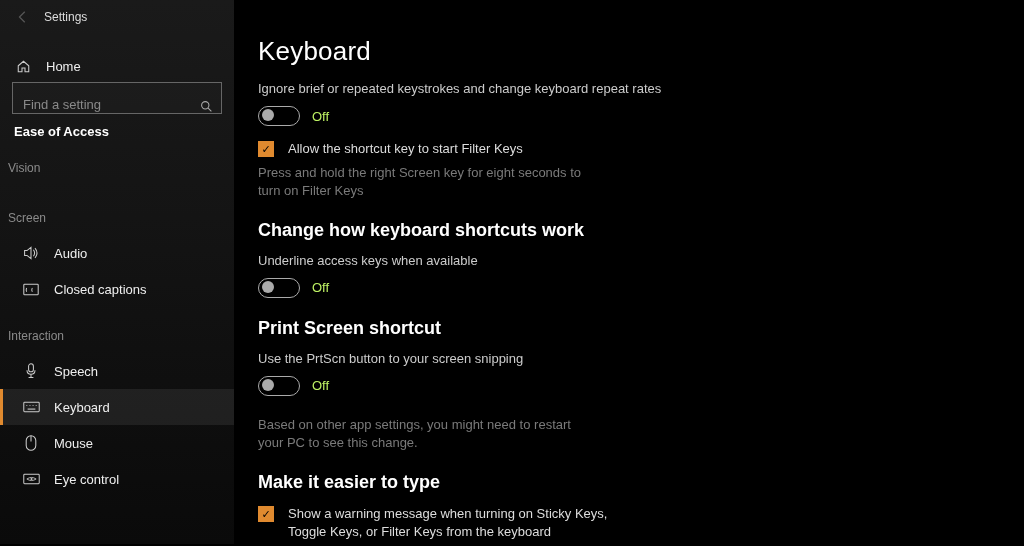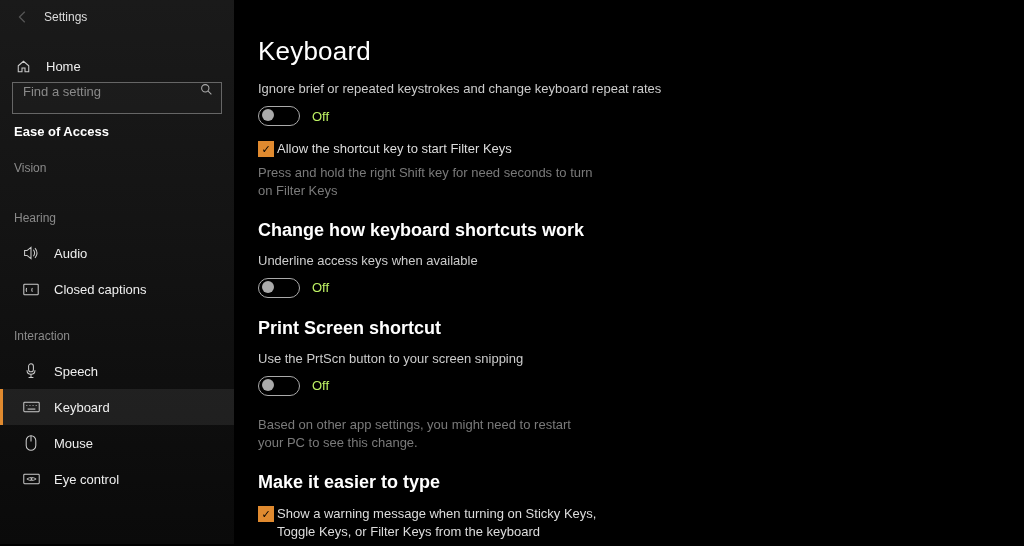--- a/index.html
+++ b/index.html
@@ -4,41 +4,41 @@
 <style>
 html,body{margin:0;padding:0;height:100%;background:#000;color:#fff;font-family:"Segoe UI",Arial,sans-serif;font-size:13px;overflow:hidden}
 .app{display:flex;width:1024px;height:544px;background:#000}
 .sidebar{width:234px;height:100%;background:linear-gradient(180deg,#1a1a1a 0%,#141414 40%,#0a0a0a 100%);display:flex;flex-direction:column;position:relative}
 .titlebar{height:34px;display:flex;align-items:center;padding-left:12px}
 .back{width:22px;height:22px;display:flex;align-items:center;justify-content:center;color:#555;margin-right:10px}
 .app-title{font-size:12px;color:#ddd}
 .home-row{display:flex;align-items:flex-end;height:34px;padding-left:14px;margin-top:6px;cursor:pointer}
 .home-row .ico{width:18px;display:flex;justify-content:center;color:#ccc}
 .home-row .lbl{margin-left:14px;font-size:13px;color:#eee}
-.search-wrap{margin:8px 12px 10px 12px;height:30px;border:1px solid #666;background:rgba(255,255,255,0.02);display:flex;align-items:flex-start;padding:0 8px 0 8px;justify-content:space-between}
+.search-wrap{margin:8px 12px 10px 12px;height:30px;border:1px solid #666;background:rgba(255,255,255,0.02);display:flex;align-items:flex-end;padding:0 8px 0 8px;justify-content:space-between}
 .search-wrap input{background:transparent;border:0;outline:0;color:#aaa;font-size:13px;width:170px}
 .search-wrap input::placeholder{color:#8a8a8a}
 .search-ico{color:#999;font-size:12px}
 .category-title{padding:0 14px;font-size:13px;font-weight:700;color:#fff;margin-bottom:14px}
-.sub-head{padding:0 14px;font-size:12px;color:#8a8a8a;margin-top:8px;margin-bottom:10px}
+.sub-head{padding:0 8px;font-size:12px;color:#8a8a8a;margin-top:8px;margin-bottom:10px}
 .nav-item{display:flex;align-items:center;height:36px;padding-left:22px;cursor:pointer;position:relative}
 .nav-item .ico{width:18px;display:flex;justify-content:center;align-items:center;color:#ccc}
 .nav-item .lbl{margin-left:14px;font-size:13px;color:#eee}
 .nav-item.selected{background:rgba(255,255,255,0.08)}
 .nav-item.selected::before{content:"";position:absolute;left:0;top:0;bottom:0;width:3px;background:#e08a2f}
 .content{flex:1;padding:36px 40px 0 24px;overflow:hidden}
 h1{font-size:26px;font-weight:400;margin:0 0 14px 0;letter-spacing:0.2px}
 .subtext{font-size:13px;color:#ccc;margin-bottom:10px}
 .toggle-row{display:flex;align-items:center;margin:4px 0 14px 0}
 .toggle{width:40px;height:18px;border:1px solid #aaa;border-radius:10px;position:relative;cursor:pointer}
 .toggle .knob{width:12px;height:12px;border-radius:50%;background:#aaa;position:absolute;top:2px;left:3px}
 .toggle-label{margin-left:12px;font-size:13px;color:#bef264}
 .check-row{display:flex;align-items:flex-start;margin:6px 0 6px 0}
 .checkbox{width:16px;height:16px;background:#e08a2f;display:flex;align-items:center;justify-content:center;color:#000;font-size:11px;flex-shrink:0;margin-top:1px;cursor:pointer}
-.check-label{margin-left:3px;font-size:13px;color:#ddd;max-width:360px;line-height:1.35}
+.check-label{margin-left:14px;font-size:13px;color:#ddd;max-width:360px;line-height:1.35}
 .hint{font-size:13px;color:#7a7a7a;margin-top:20px;margin-bottom:18px;max-width:340px;line-height:1.4}
 h2{font-size:18px;font-weight:700;margin:20px 0 12px 0}
 svg{display:block}
 </style>
 </head>
 <body>
 
 <div class="app">
   <div class="sidebar">
     <div class="titlebar">
@@ -67,21 +67,21 @@
             <line x1="10" y1="10" x2="14" y2="14" stroke="#aaa" stroke-width="1.3"></line>
           </svg>
       </span>
     </div>
 
     <div class="category-title">Ease of Access</div>
 
     <div id="nav-groups">
         <div class="sub-head">Vision</div>
         <div style="height: 18px;"></div>
-        <div class="sub-head">Hearing</div>
+        <div class="sub-head">Screen</div>
         <div class="nav-item">
           <span class="ico">
             <svg width="16" height="14" viewBox="0 0 20 16">
               <path d="M2 5 H5 L10 1 V15 L5 11 H2 Z" fill="none" stroke="#ccc" stroke-width="1.3"></path>
               <path d="M13 4 Q16 8 13 12 M15 2 Q20 8 15 14" fill="none" stroke="#ccc" stroke-width="1.3"></path>
             </svg>
           </span>
           <span class="lbl">Audio</span>
         </div>
         <div class="nav-item">
@@ -147,21 +147,21 @@
     <div class="toggle-row">
       <div class="toggle">
           <div class="knob"></div>
         </div>
       <div class="toggle-label">Off</div>
     </div>
     <div class="check-row">
       <div class="checkbox">✓</div>
       <div class="check-label">Allow the shortcut key to start Filter Keys</div>
     </div>
-    <div class="hint" style="margin-top:6px">Press and hold the right Shift key for need seconds to turn on Filter Keys</div>
+    <div class="hint" style="margin-top:6px">Press and hold the right Screen key for eight seconds to turn on Filter Keys</div>
 
     <h2>Change how keyboard shortcuts work</h2>
     <div class="subtext">Underline access keys when available</div>
     <div class="toggle-row">
       <div class="toggle">
           <div class="knob"></div>
         </div>
       <div class="toggle-label">Off</div>
     </div>
 

